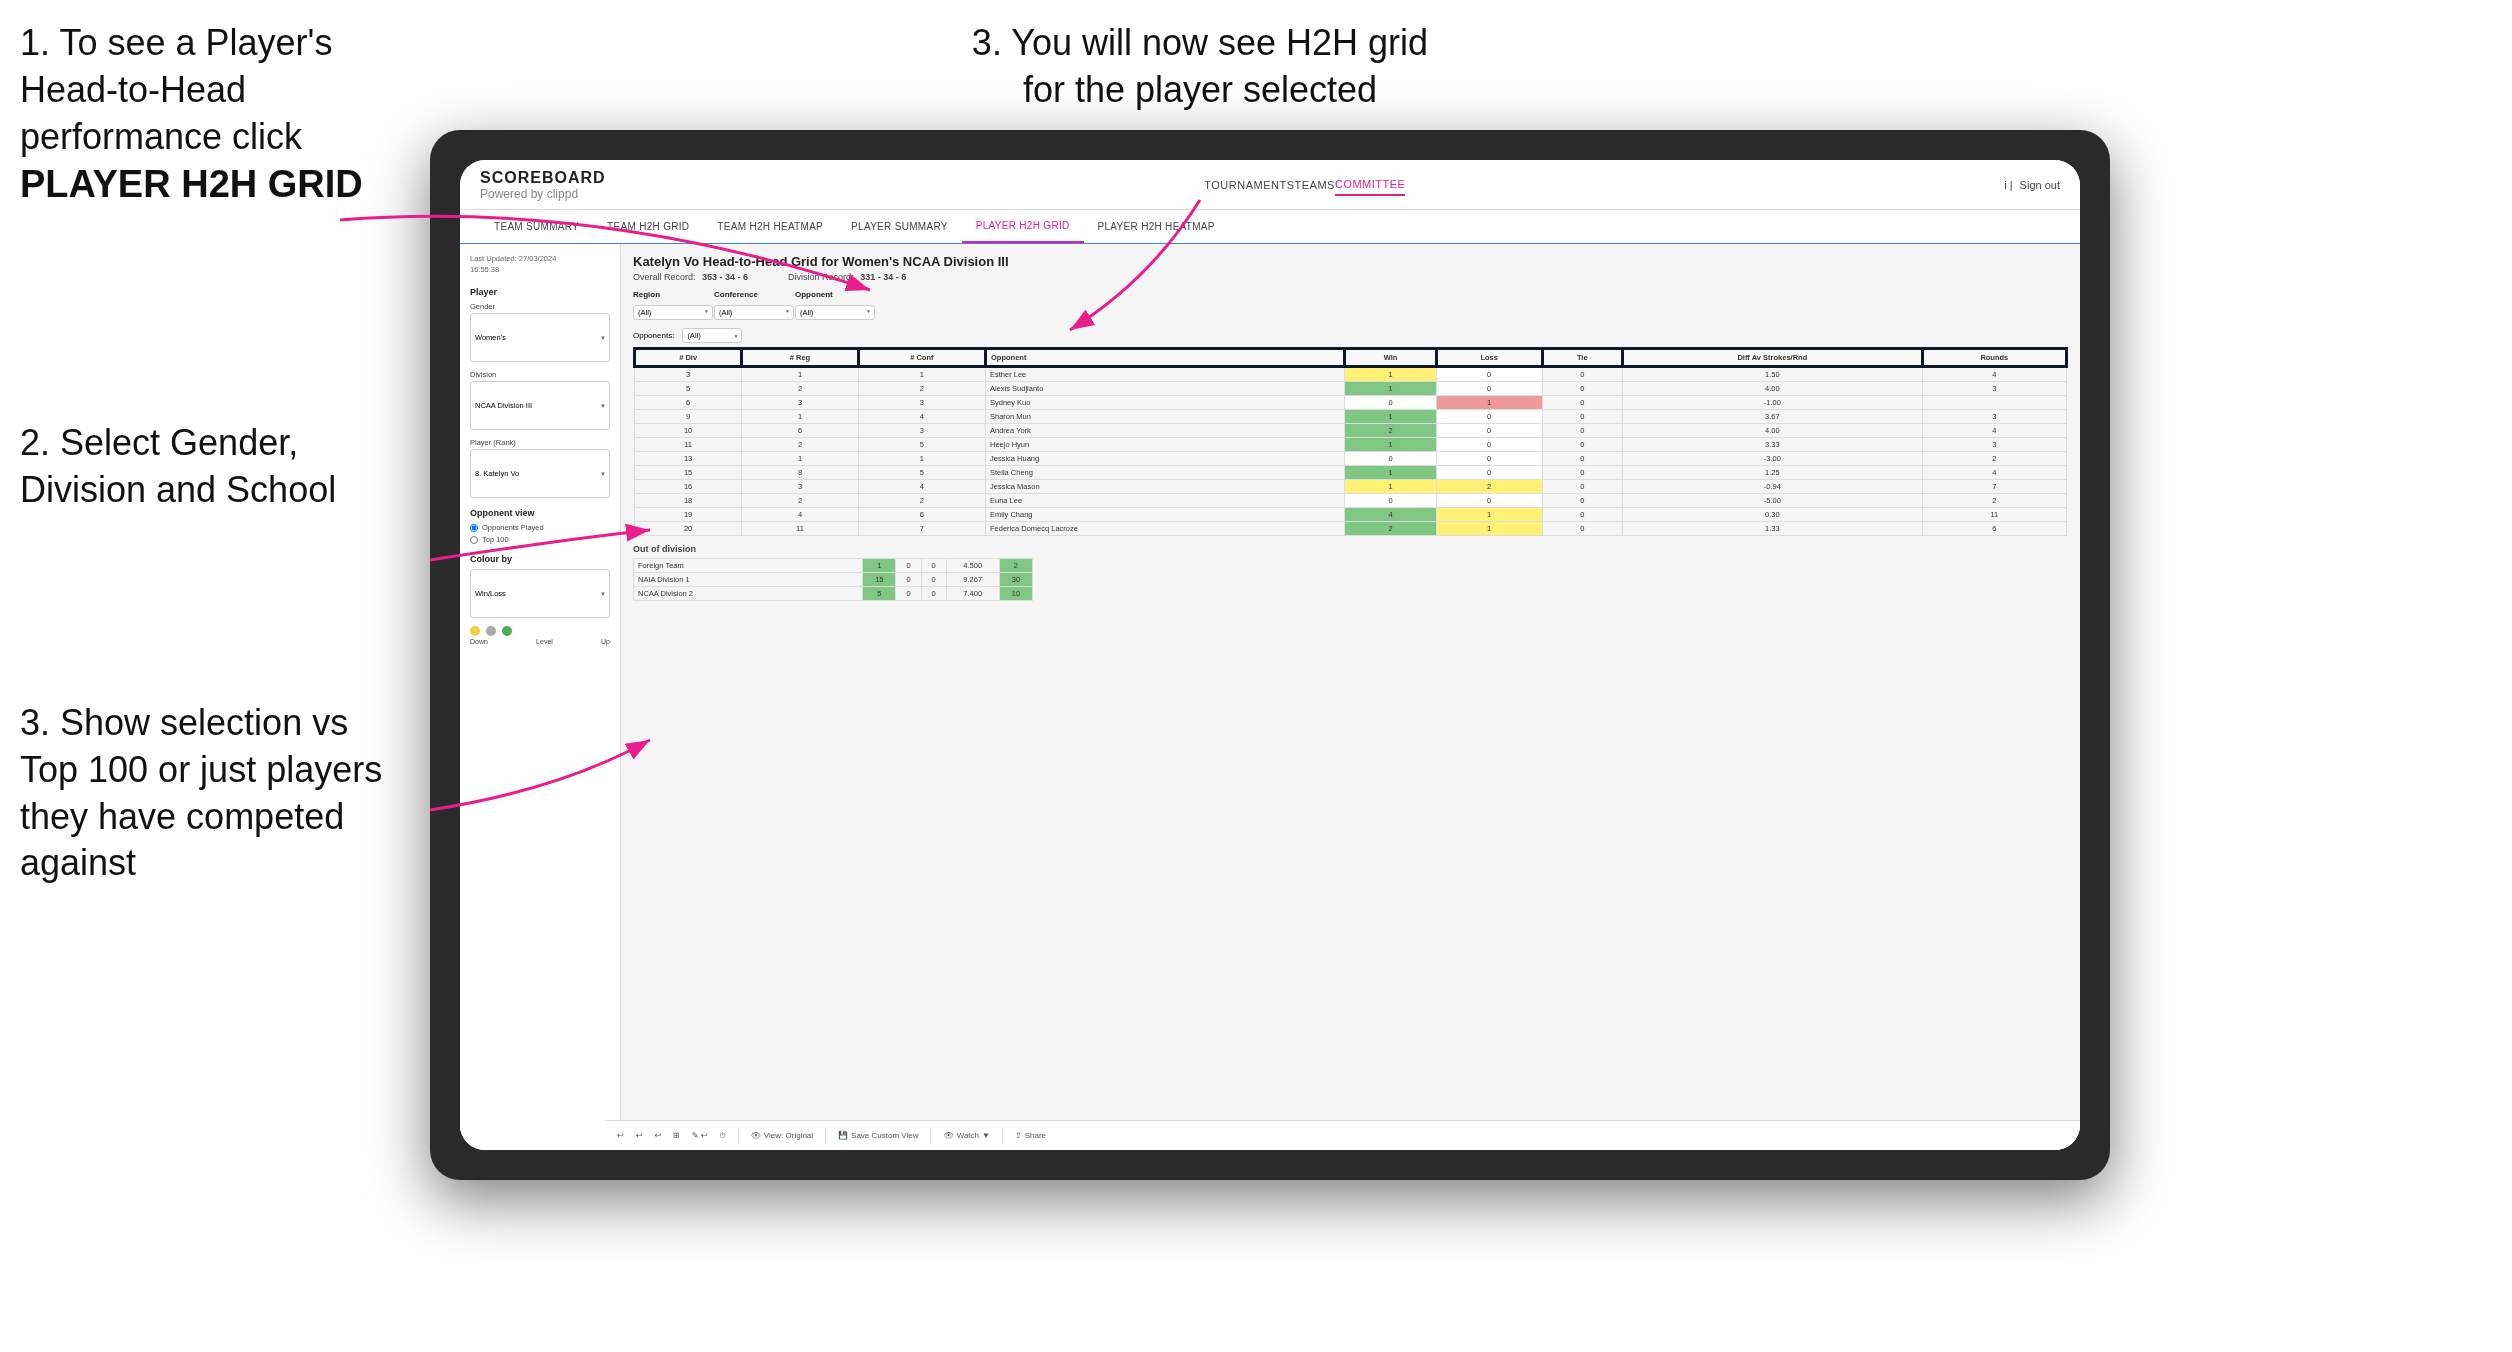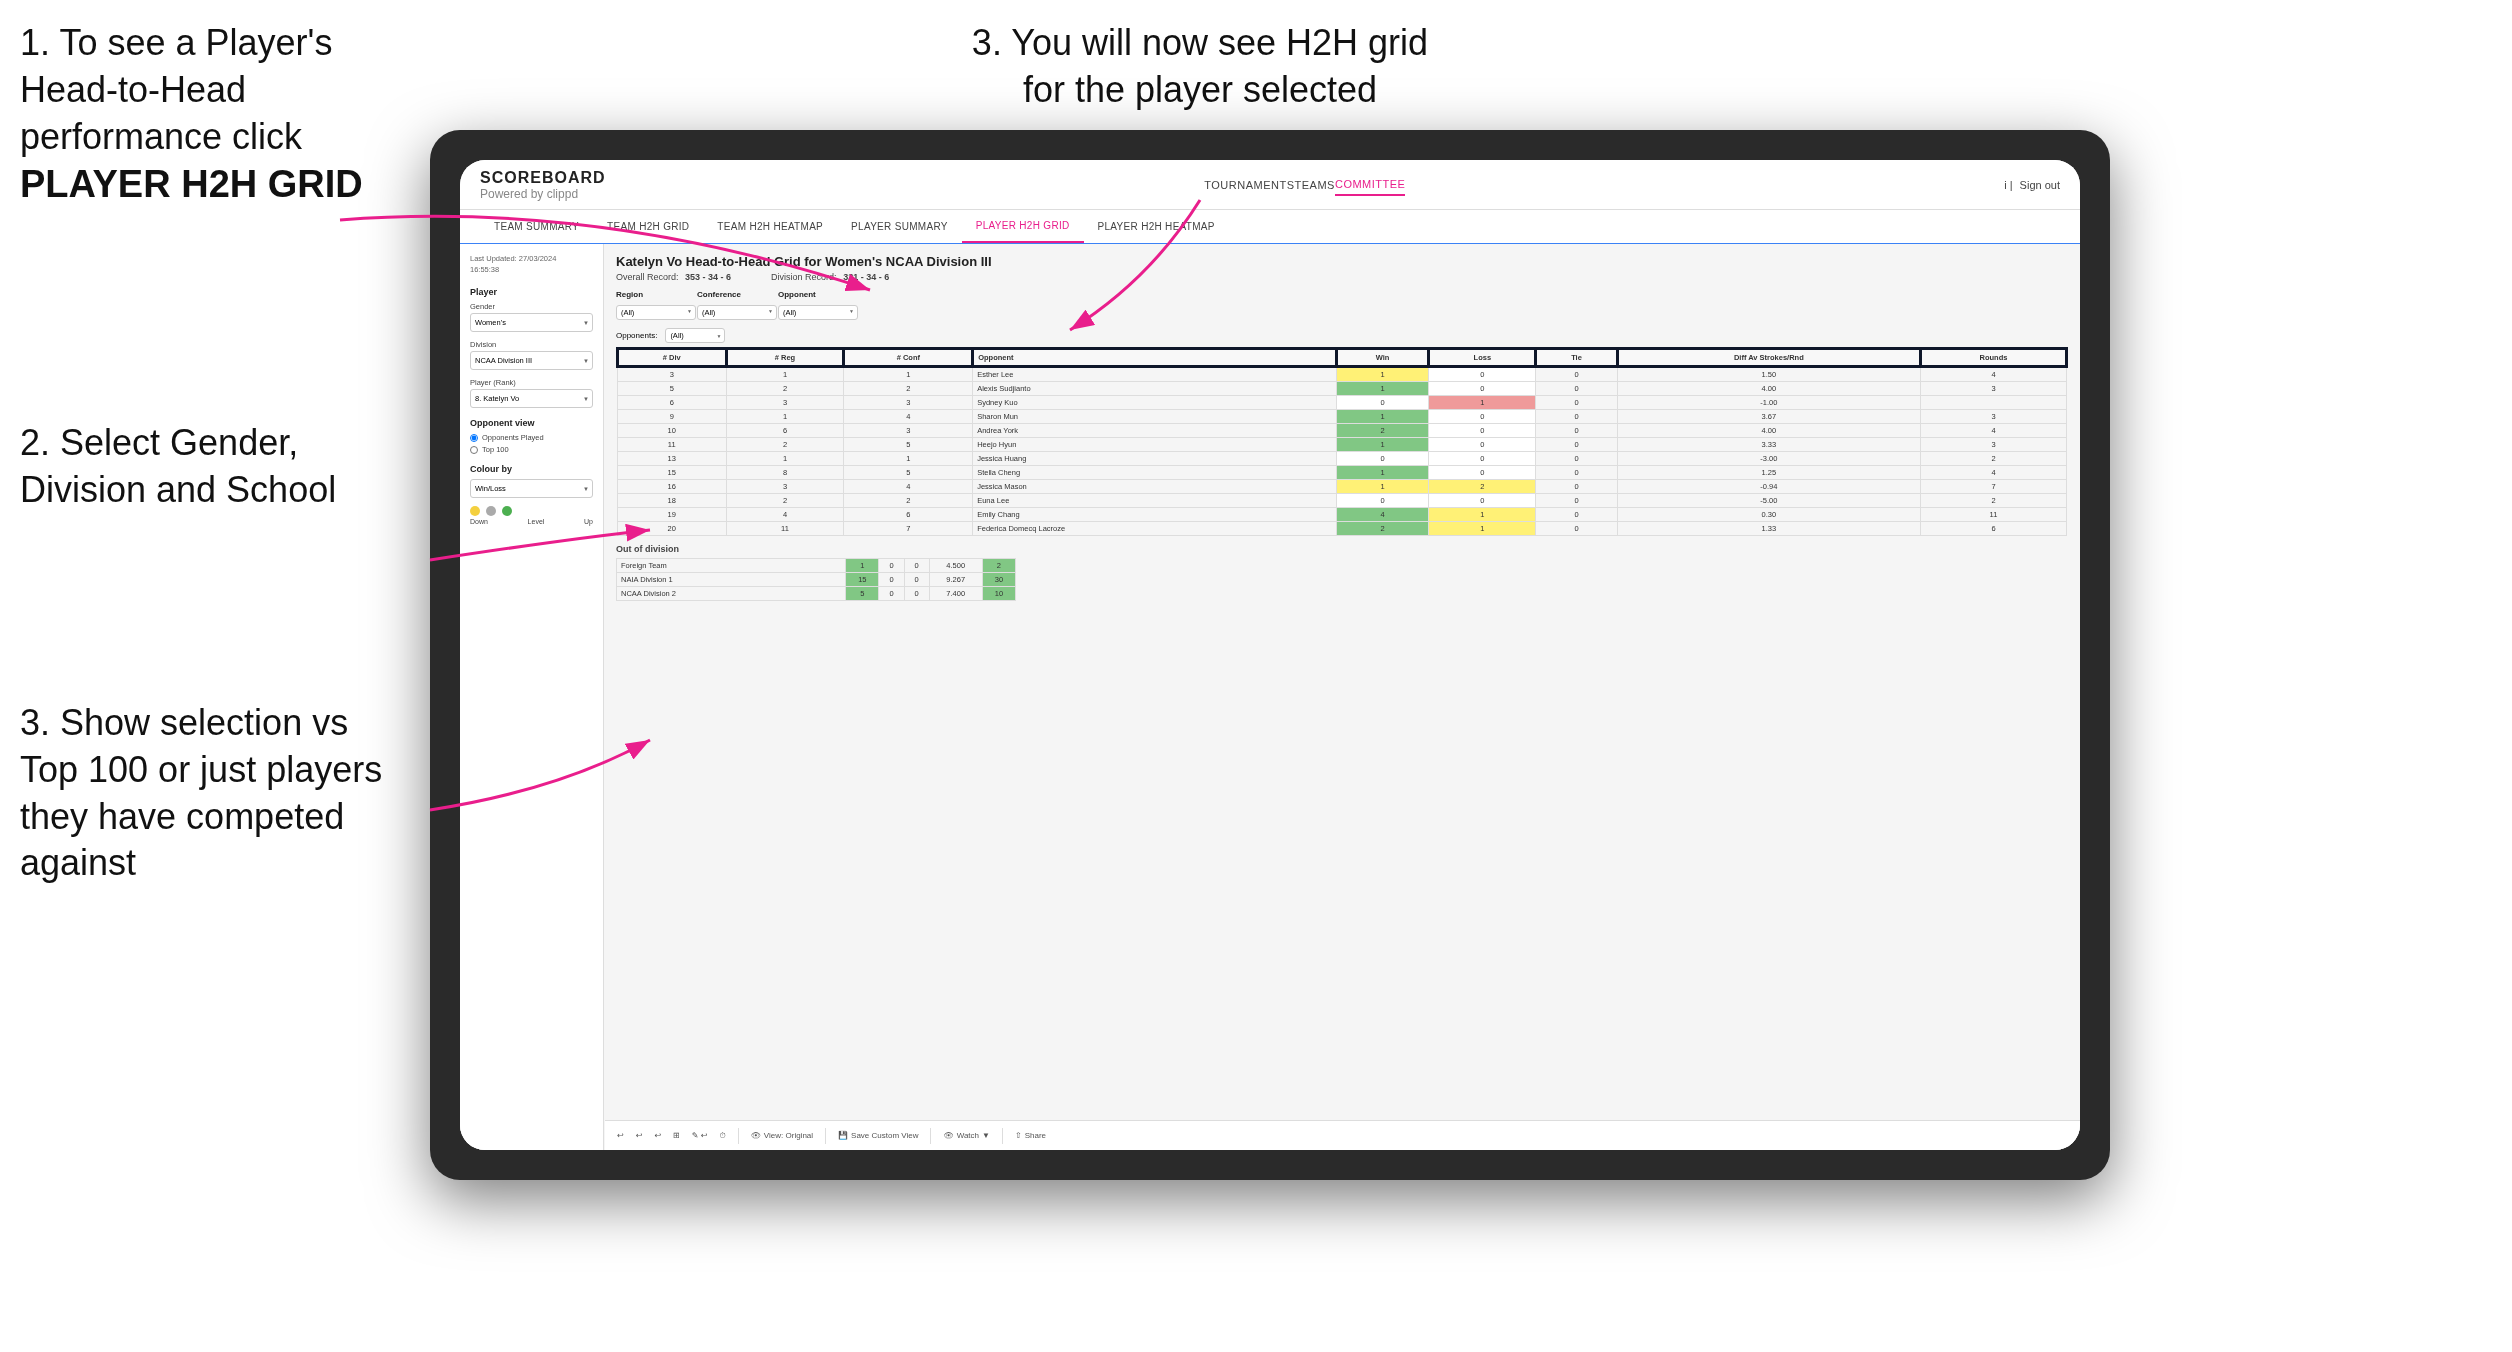--- a/index.html
+++ b/index.html
@@ -165,21 +165,21 @@
 
     
     .main-content {
       display: flex;
       height: calc(100% - 84px);
       background: #f5f5f5;
     }
 
     
     .left-sidebar {
-      width: 144px;
+      width: 161px;
       background: #ffffff;
       border-right: 1px solid #ddd;
       padding: 10px;
       font-size: 9px;
       flex-shrink: 0;
       overflow-y: auto;
     }
 
     .sidebar-timestamp {
       font-size: 7.5px;
@@ -214,21 +214,21 @@
       right: 4px;
       top: 50%;
       transform: translateY(-50%);
       pointer-events: none;
       color: #666;
     }
 
     .sidebar-select-wrapper select {
       width: 100%;
       font-size: 7.5px;
-      padding: 4px 4px;
+      padding: 19px 4px;
       border: 1px solid #ccc;
       border-radius: 3px;
       background: #fff;
       appearance: none;
       -webkit-appearance: none;
     }
 
     .opponent-view-section {
       margin-top: 10px;
     }

